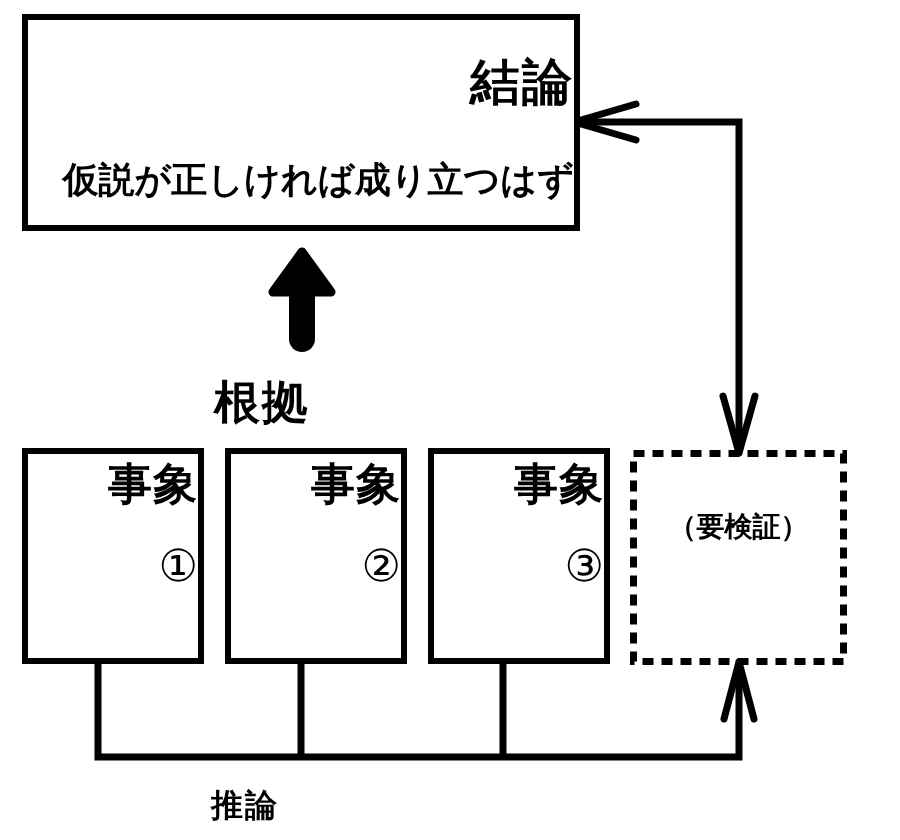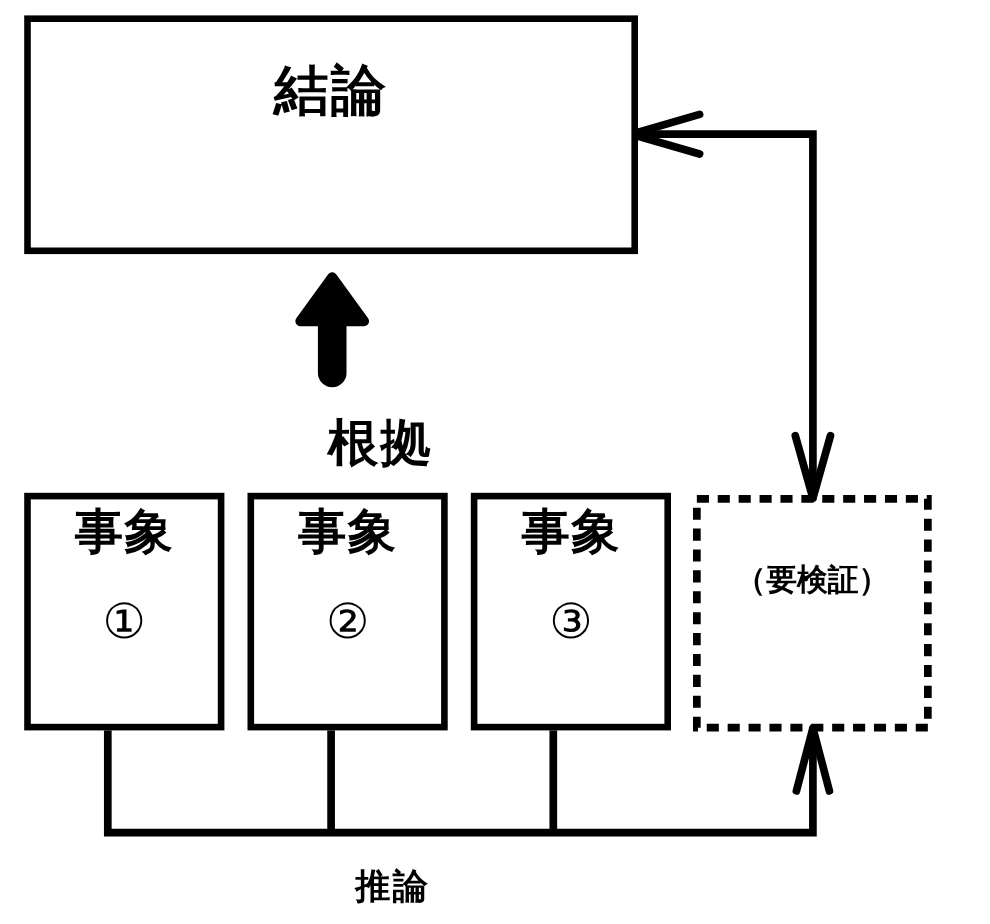--- a/index.html
+++ b/index.html
@@ -3,39 +3,39 @@
 <meta charset="utf-8">
 <style>
   html,body{margin:0;padding:0;background:#ffffff;}
   .canvas{
     position:relative;width:900px;height:840px;background:#ffffff;
     font-family:"Liberation Sans","DejaVu Sans",sans-serif;color:#000;
     overflow:hidden;
   }
   .box{
     position:absolute;box-sizing:border-box;background:#fff;
-    border:6px solid #000;display:flex;flex-direction:column;align-items:center;
+    border:6px solid #000;display:flex;flex-direction:column;align-items:flex-end;
   }
   .conclusion-box{left:22px;top:14px;width:558px;height:217px;padding-top:30px;}
   .conclusion-title{font-size:50px;line-height:64px;font-weight:700;letter-spacing:2px;white-space:nowrap;}
   .conclusion-sub{font-size:36px;line-height:48px;font-weight:600;margin-top:42px;white-space:nowrap;}
   .event-box{top:448px;width:182px;height:216px;}
   .event-box.e1{left:22px;}
   .event-box.e2{left:225px;}
   .event-box.e3{left:428px;}
   .event-title{font-size:44px;line-height:60px;font-weight:700;letter-spacing:1px;}
   .event-num{font-size:44px;line-height:56px;font-weight:500;margin-top:24px;}
   .hypothesis-box{
     position:absolute;left:630px;top:450px;width:217px;height:215px;box-sizing:border-box;
     display:flex;flex-direction:column;align-items:center;padding-top:34px;background:transparent;
   }
   .hyp-title{font-size:46px;line-height:60px;font-weight:700;letter-spacing:2px;}
   .hyp-note{font-size:28px;line-height:38px;font-weight:600;margin-top:24px;white-space:nowrap;}
   .float-label{
-    position:absolute;text-align:right;font-weight:700;white-space:nowrap;
+    position:absolute;text-align:left;font-weight:700;white-space:nowrap;
   }
   .grounds-label{left:214px;top:374px;width:180px;font-size:46px;line-height:56px;letter-spacing:2px;}
   .inference-label{left:211px;top:777px;width:180px;font-size:32px;line-height:56px;letter-spacing:2px;}
   svg.wires{position:absolute;left:0;top:0;pointer-events:none;}
 </style>
 </head>
 <body>
 
 <div class="canvas">
 
@@ -57,20 +57,21 @@
       <line x1="301" y1="660" x2="301" y2="760"></line>
       <line x1="503" y1="660" x2="503" y2="760"></line>
       <path d="M739 662 L724 719 M739 662 L754 719" stroke-linecap="round"></path>
     </g>
 
     <rect x="633.5" y="453.5" width="210" height="208" fill="none" stroke="#000" stroke-width="7" stroke-dasharray="11 8"></rect>
   </svg>
 
   <div class="box conclusion-box">
     <div class="conclusion-title">結論</div>
+    <div class="conclusion-sub">仮説が正しければ成り立つはず</div>
   </div>
 
   <div class="float-label grounds-label">根拠</div>
 
   <div class="box event-box e1">
     <div class="event-title">事象</div>
     <div class="event-num">①</div>
   </div>
   <div class="box event-box e2">
     <div class="event-title">事象</div>

